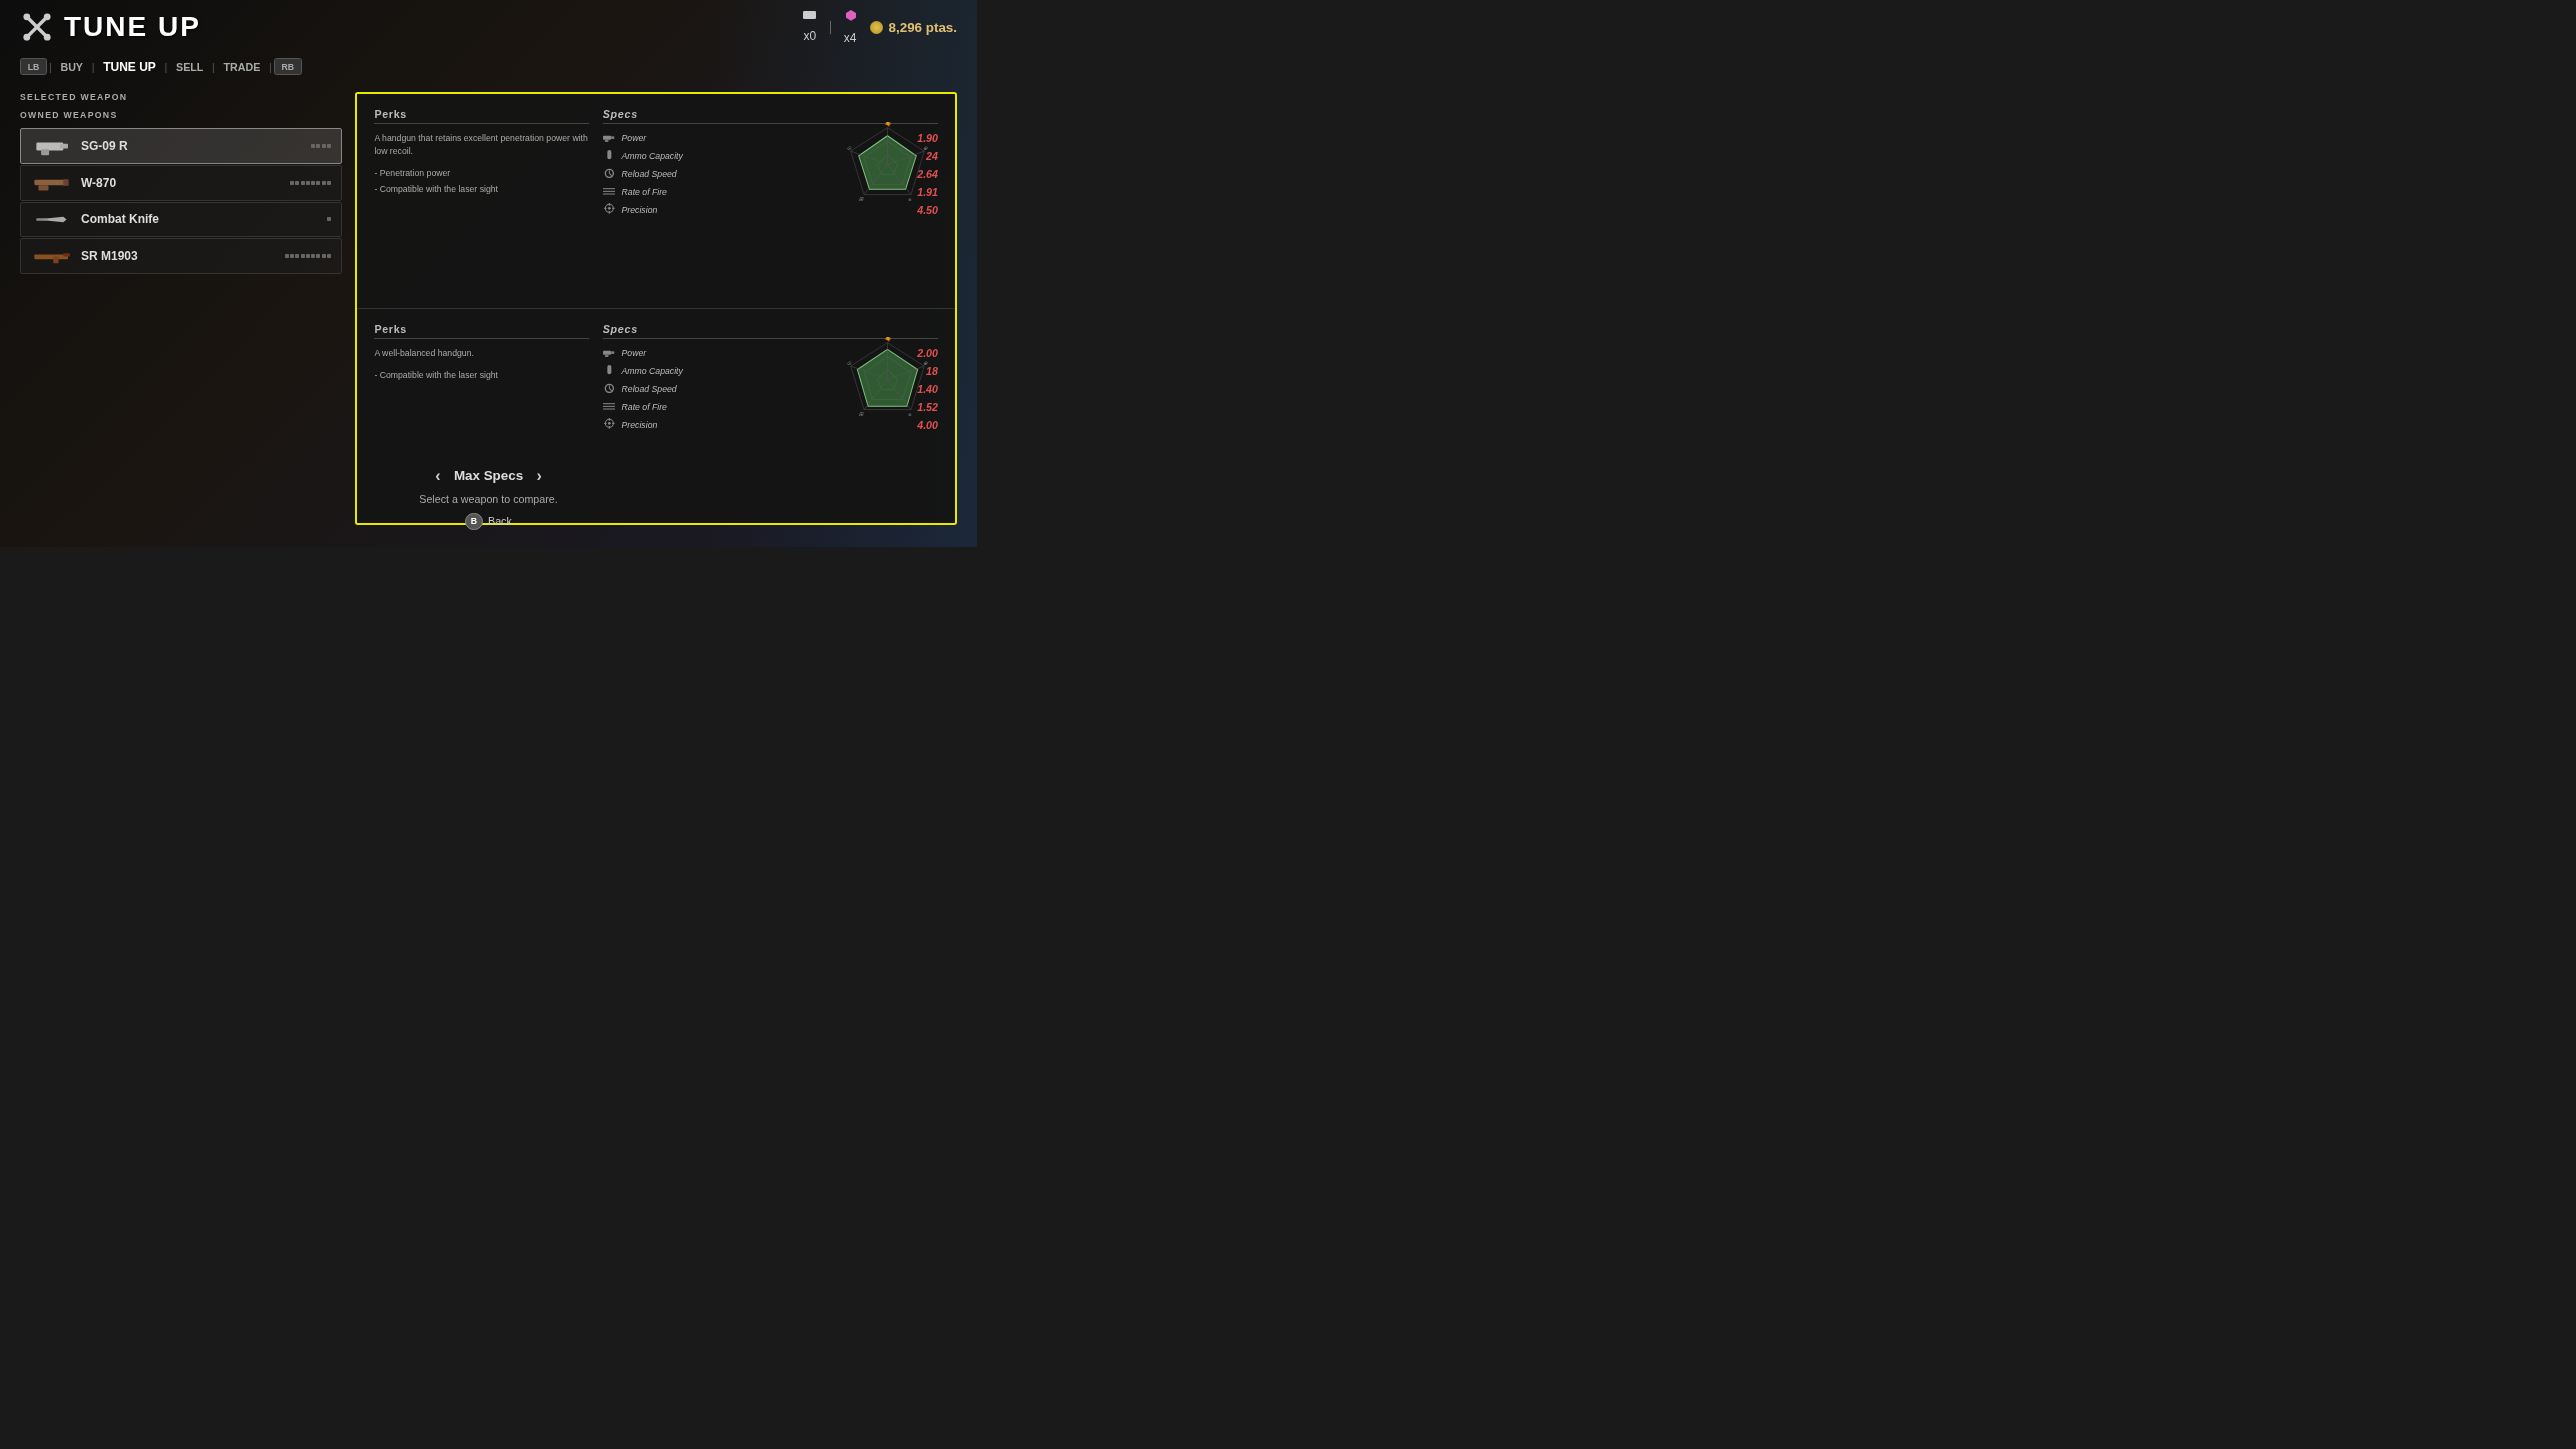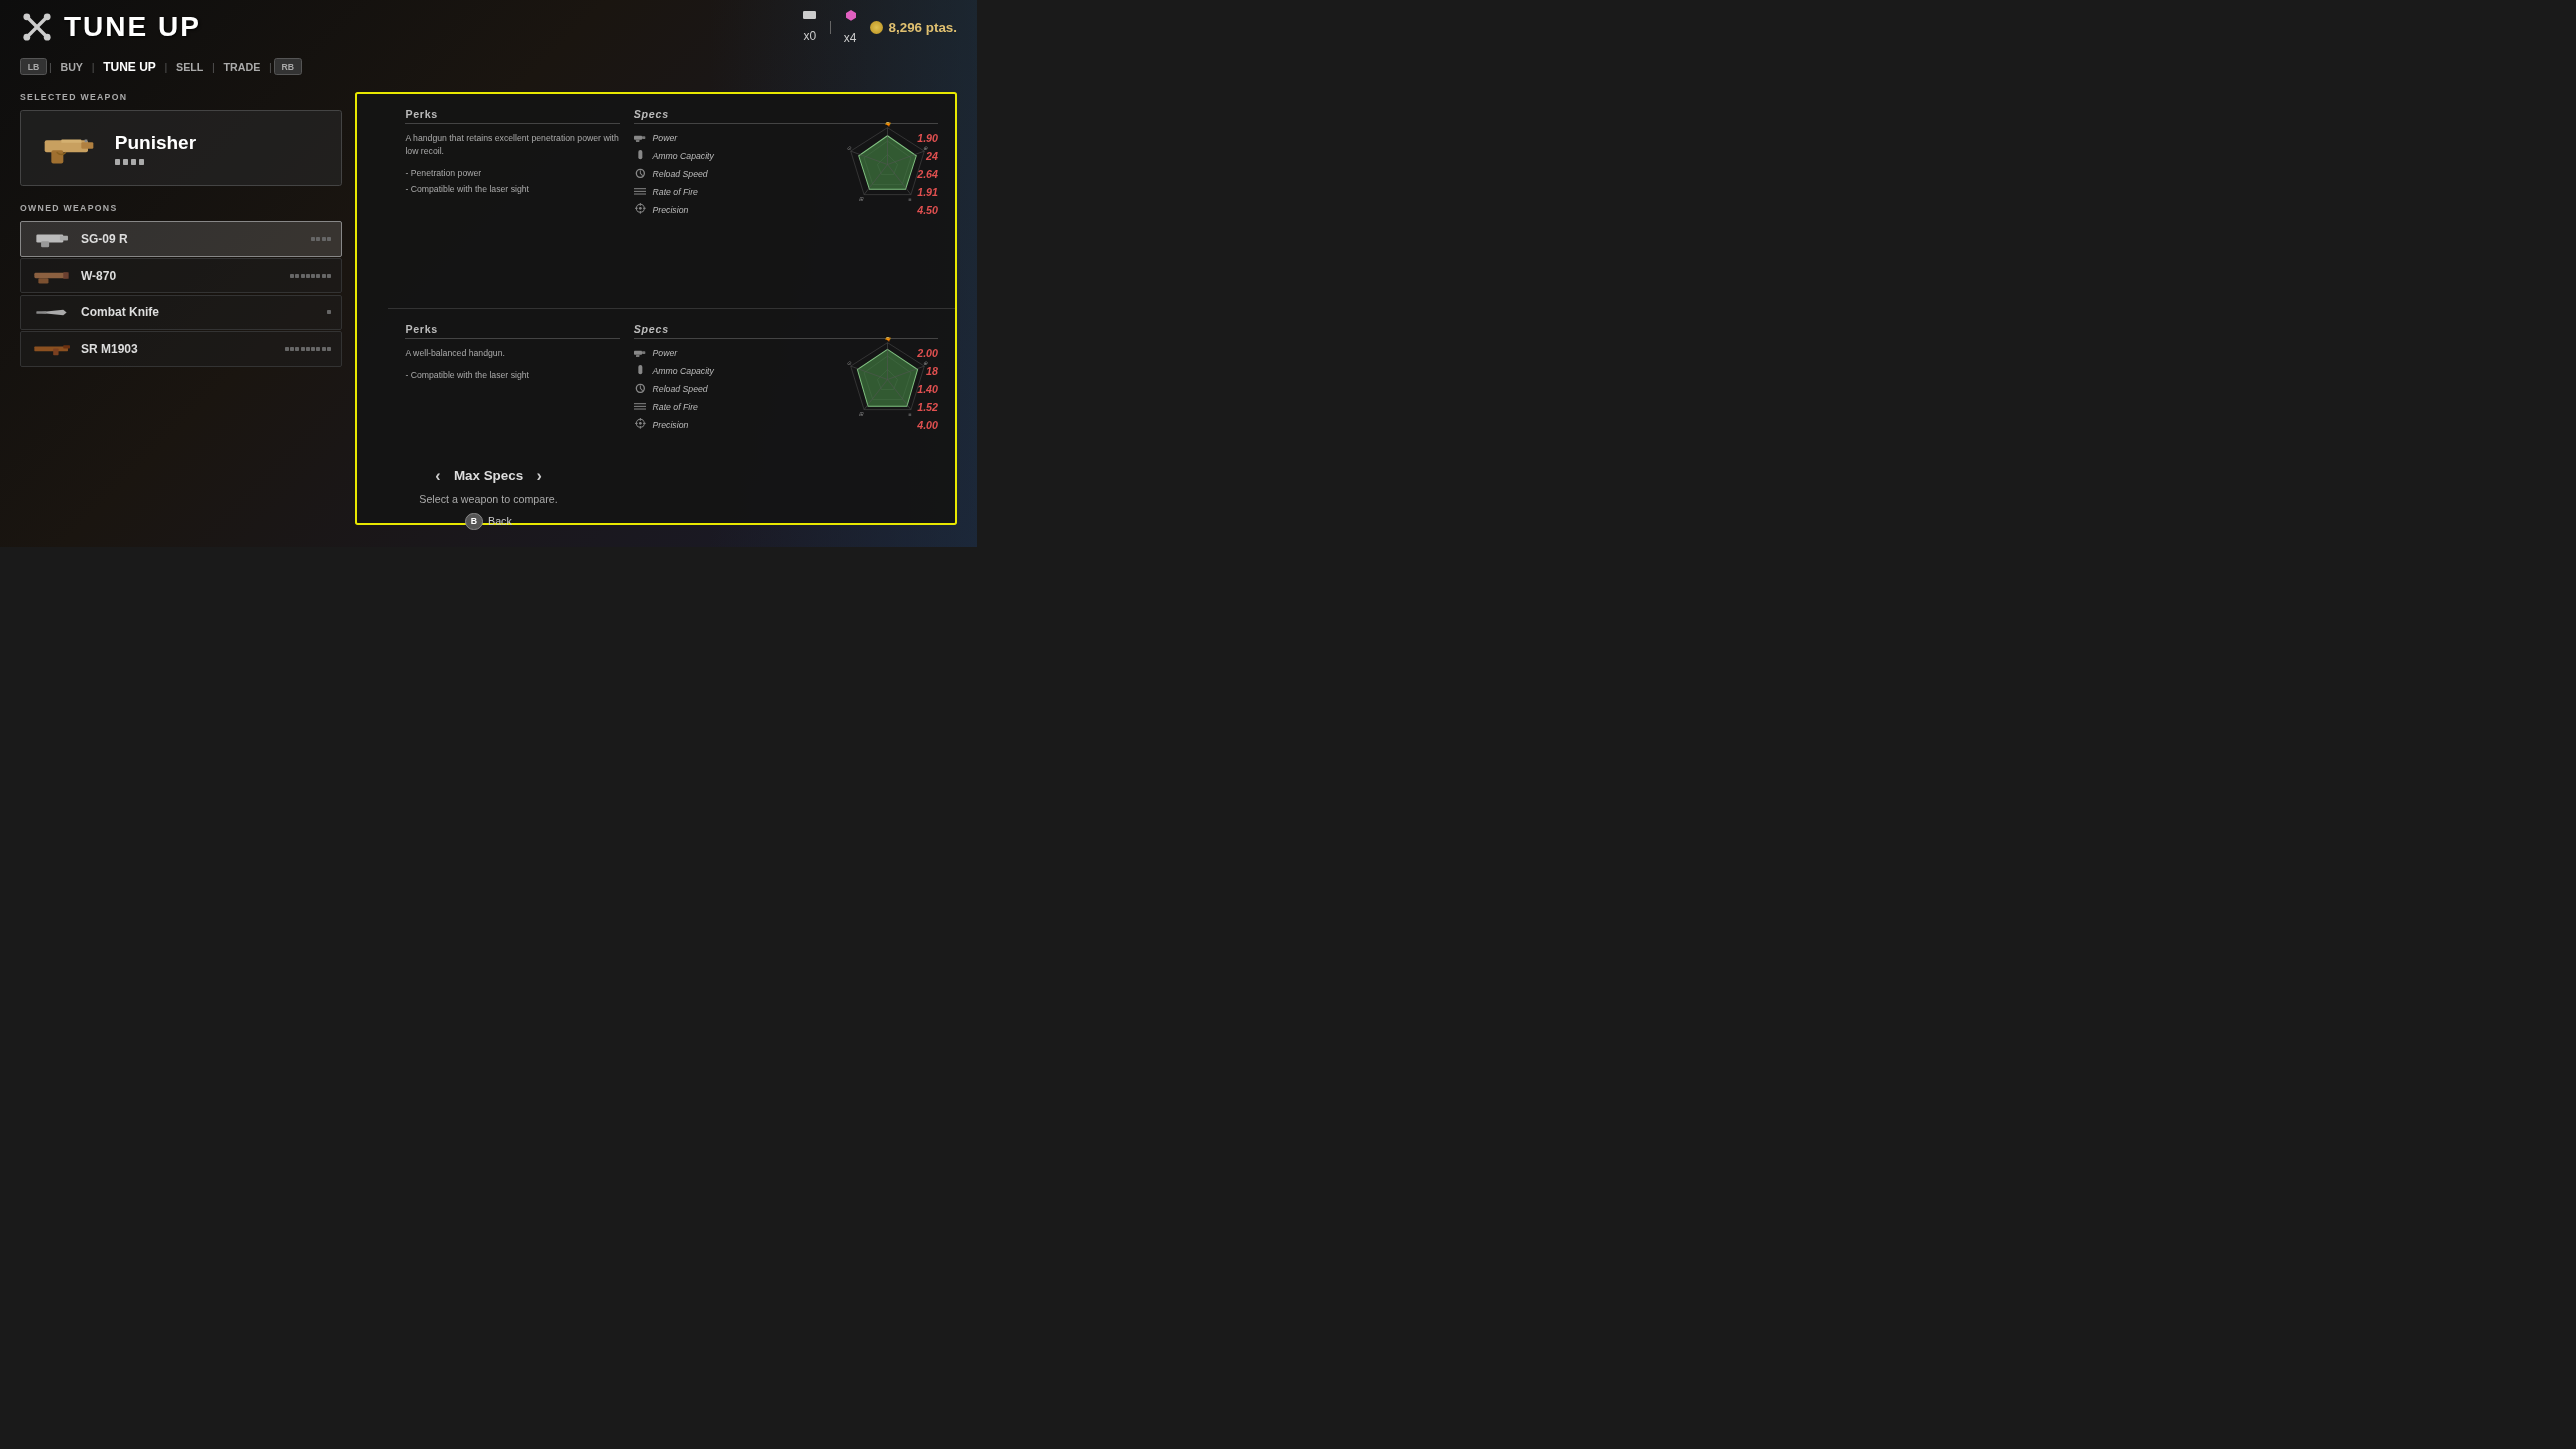--- a/index.html
+++ b/index.html
@@ -264,21 +264,20 @@
       flex-direction: column;
       overflow: hidden;
     }
 
     .compare-row {
       flex: 1;
       display: flex;
       padding: 13.4px 17px;
       gap: 13.4px;
       border-bottom: 0.7px solid #333;
-      margin-left: 31px;
     }
 
     .compare-row:last-child {
       border-bottom: none;
     }
 
     
     .perks-section {
       flex: 1;
       max-width: 215px;
@@ -495,48 +494,20 @@
     <div class="nav-item">TRADE</div>
     <span class="nav-sep">|</span>
     <div class="nav-btn">RB</div>
   </div>
 
   <div class="content-area">
 
     <div class="left-panel">
 
       <div class="section-label">SELECTED WEAPON</div>
-      <div class="selected-weapon-box">
-        <div class="weapon-image-box">
-
-          <svg width="60" height="37" viewBox="0 0 90 55">
-
-            <rect x="10" y="15" width="65" height="18" rx="3" fill="#c8a060"></rect>
-
-            <rect x="65" y="18" width="18" height="10" rx="2" fill="#b08040"></rect>
-
-            <rect x="20" y="30" width="18" height="20" rx="3" fill="#a07030"></rect>
-
-            <rect x="35" y="14" width="30" height="5" rx="1" fill="#d4b070"></rect>
-
-            <path d="M28 33 Q35 40 42 33" stroke="#886020" stroke-width="2" fill="none"></path>
-
-            <rect x="70" y="14" width="4" height="4" fill="#888"></rect>
-          </svg>
-        </div>
-        <div>
-          <div class="weapon-name">Punisher</div>
-          <div class="upgrade-dots">
-            <div class="dot filled"></div>
-            <div class="dot filled"></div>
-            <div class="dot filled"></div>
-            <div class="dot filled"></div>
-          </div>
-        </div>
-      </div>
 
       <div class="section-label">OWNED WEAPONS</div>
       <div class="owned-weapons-list owned-weapons-scroll">
 
         <div class="weapon-row selected-row">
           <div class="weapon-row-img">
             <svg width="37" height="19" viewBox="0 0 55 28">
               <rect x="5" y="8" width="40" height="12" rx="2" fill="#bbb"></rect>
               <rect x="40" y="10" width="12" height="7" rx="1" fill="#aaa"></rect>
               <rect x="12" y="18" width="12" height="9" rx="2" fill="#999"></rect>

